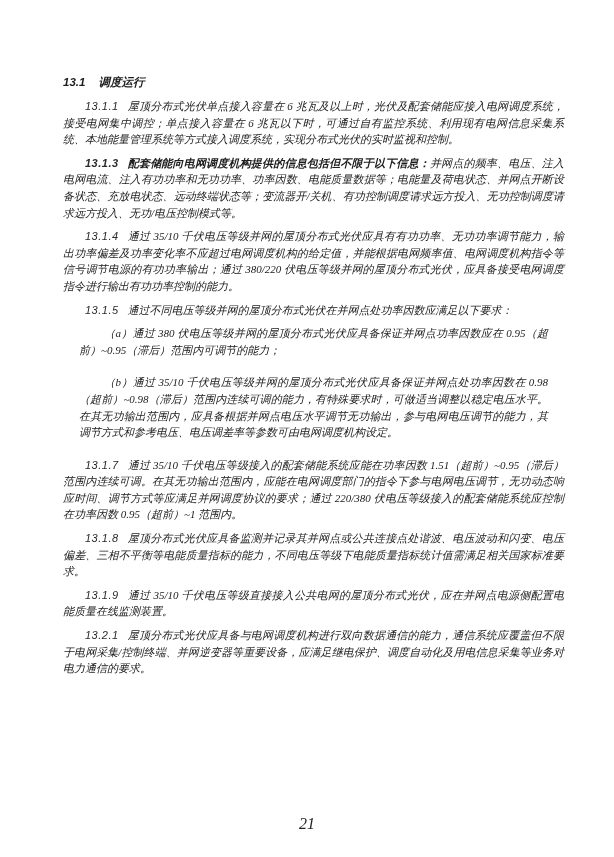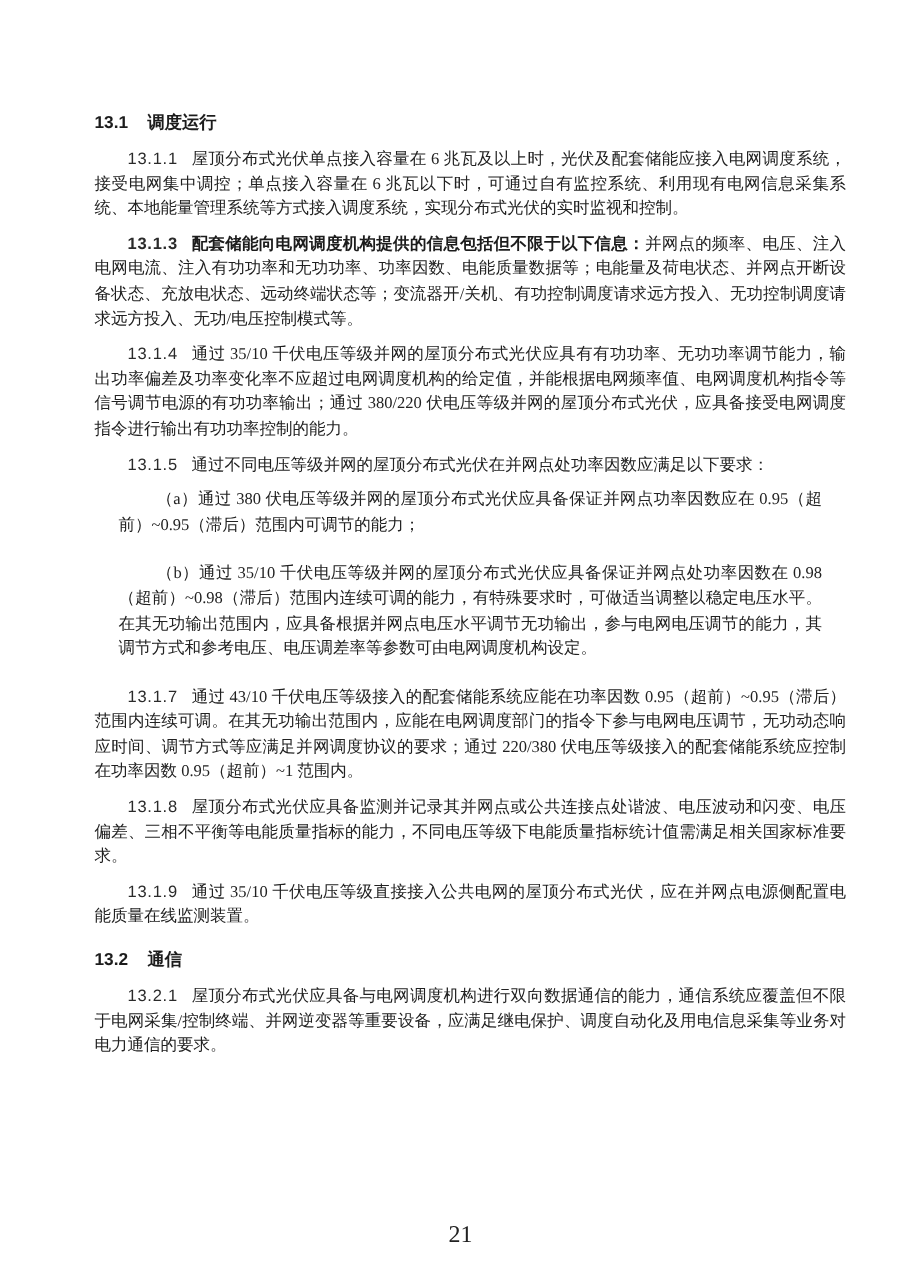--- a/index.html
+++ b/index.html
@@ -13,20 +13,21 @@
     height: 857px;
     background: #ffffff;
     box-sizing: border-box;
     padding: 74px 50px 0 63px;
     font-family: "Liberation Serif", "DejaVu Serif", serif;
     font-size: 11px;
     line-height: 16.6px;
     color: #212121;
     text-align: justify;
     overflow: hidden;
+    font-style: italic;
   }
   .sec-heading {
     font-family: "Liberation Sans", "DejaVu Sans", sans-serif;
     font-size: 11.5px;
     font-weight: bold;
     color: #1c1c1c;
     margin: 0 0 4px 0;
     line-height: 17px;
     text-align: left;
   }
@@ -104,34 +105,31 @@
   <p class="sub first-sub">
     <span>（a）</span><span>通过 380 伏电压等级并网的屋顶分布式光伏应具备保证并网点功率因数应在 0.95（超前）~0.95（滞后）范围内可调节的能力；</span>
   </p>
 
   <p class="sub">
     <span>（b）</span><span>通过 35/10 千伏电压等级并网的屋顶分布式光伏应具备保证并网点处功率因数在 0.98（超前）~0.98（滞后）范围内连续可调的能力，有特殊要求时，可做适当调整以稳定电压水平。在其无功输出范围内，应具备根据并网点电压水平调节无功输出，参与电网电压调节的能力，其调节方式和参考电压、电压调差率等参数可由电网调度机构设定。</span>
   </p>
 
 
   <p class="clause">
-    <span class="num">13.1.7</span><span>通过 43/10 千伏电压等级接入的配套储能系统应能在功率因数 0.95（超前）~0.95（滞后）范围内连续可调。在其无功输出范围内，应能在电网调度部门的指令下参与电网电压调节，无功动态响应时间、调节方式等应满足并网调度协议的要求；通过 220/380 伏电压等级接入的配套储能系统应控制在功率因数 0.95（超前）~1 范围内。</span>
+    <span class="num">13.1.7</span><span>通过 35/10 千伏电压等级接入的配套储能系统应能在功率因数 1.51（超前）~0.95（滞后）范围内连续可调。在其无功输出范围内，应能在电网调度部门的指令下参与电网电压调节，无功动态响应时间、调节方式等应满足并网调度协议的要求；通过 220/380 伏电压等级接入的配套储能系统应控制在功率因数 0.95（超前）~1 范围内。</span>
   </p>
 
   <p class="clause">
     <span class="num">13.1.8</span><span>屋顶分布式光伏应具备监测并记录其并网点或公共连接点处谐波、电压波动和闪变、电压偏差、三相不平衡等电能质量指标的能力，不同电压等级下电能质量指标统计值需满足相关国家标准要求。</span>
   </p>
 
   <p class="clause">
     <span class="num">13.1.9</span><span>通过 35/10 千伏电压等级直接接入公共电网的屋顶分布式光伏，应在并网点电源侧配置电能质量在线监测装置。</span>
   </p>
 
-  <h2 class="sec-heading second">
-    <span class="sec-num">13.2</span><span>通信</span>
-  </h2>
 
   <p class="clause">
     <span class="num">13.2.1</span><span>屋顶分布式光伏应具备与电网调度机构进行双向数据通信的能力，通信系统应覆盖但不限于电网采集/控制终端、并网逆变器等重要设备，应满足继电保护、调度自动化及用电信息采集等业务对电力通信的要求。</span>
   </p>
 
   <div class="page-footer">21</div>
 
 </div>
 
 </body></html>

